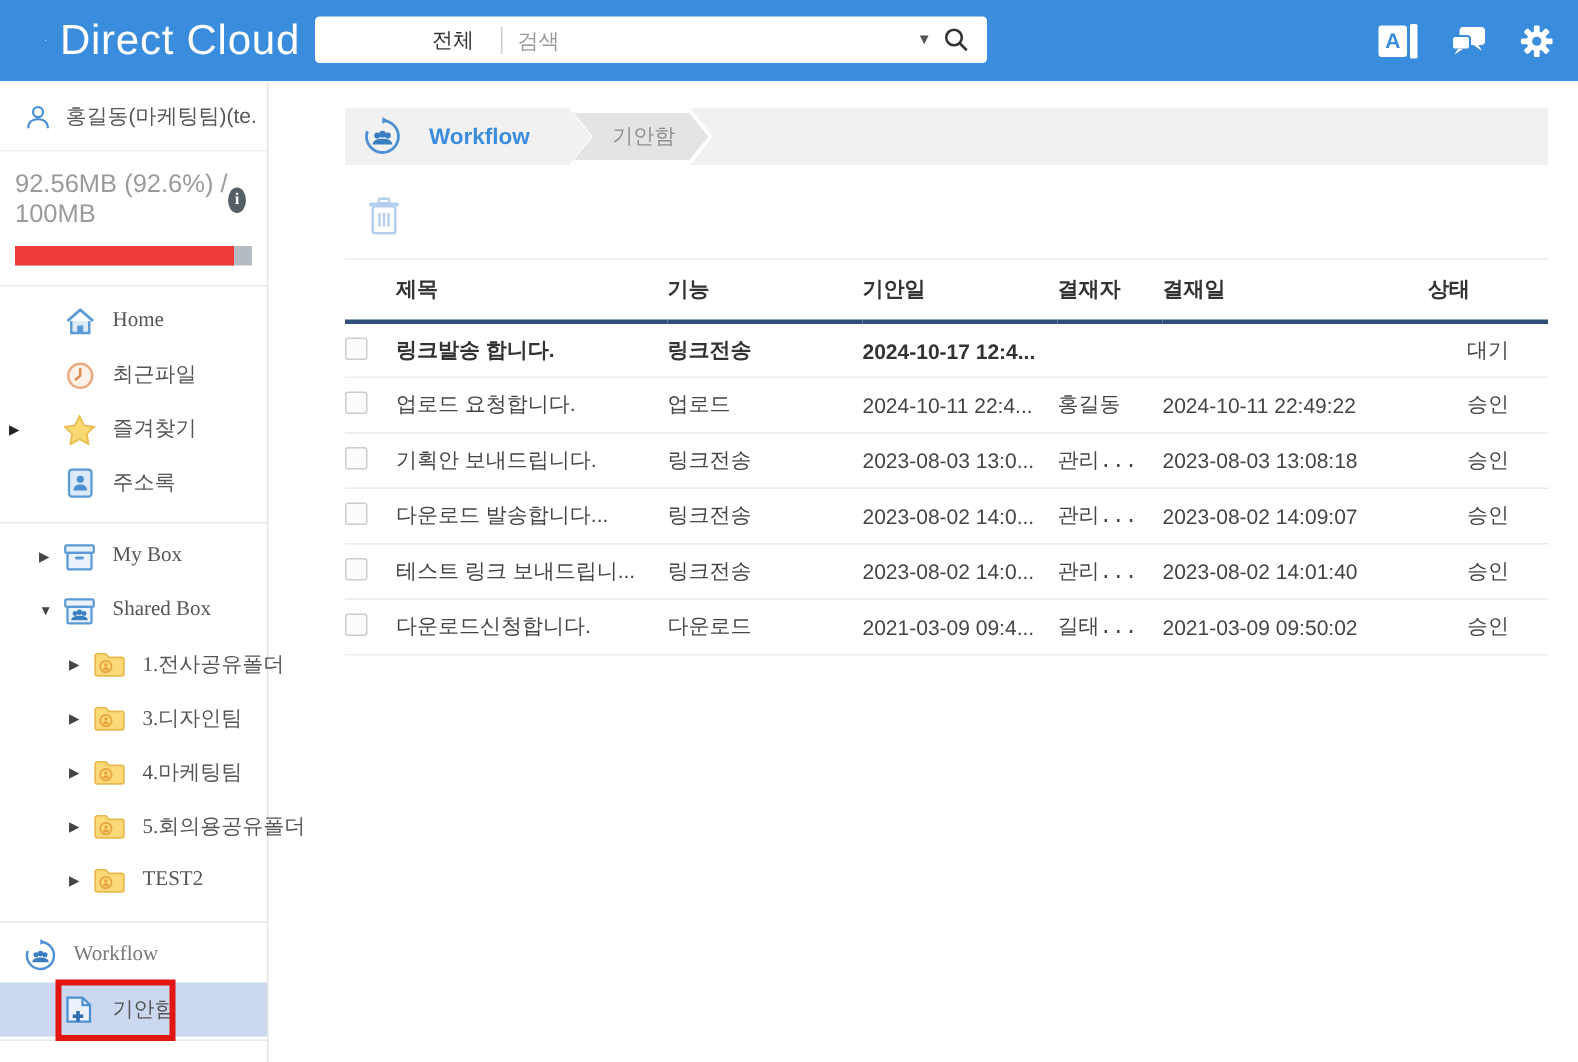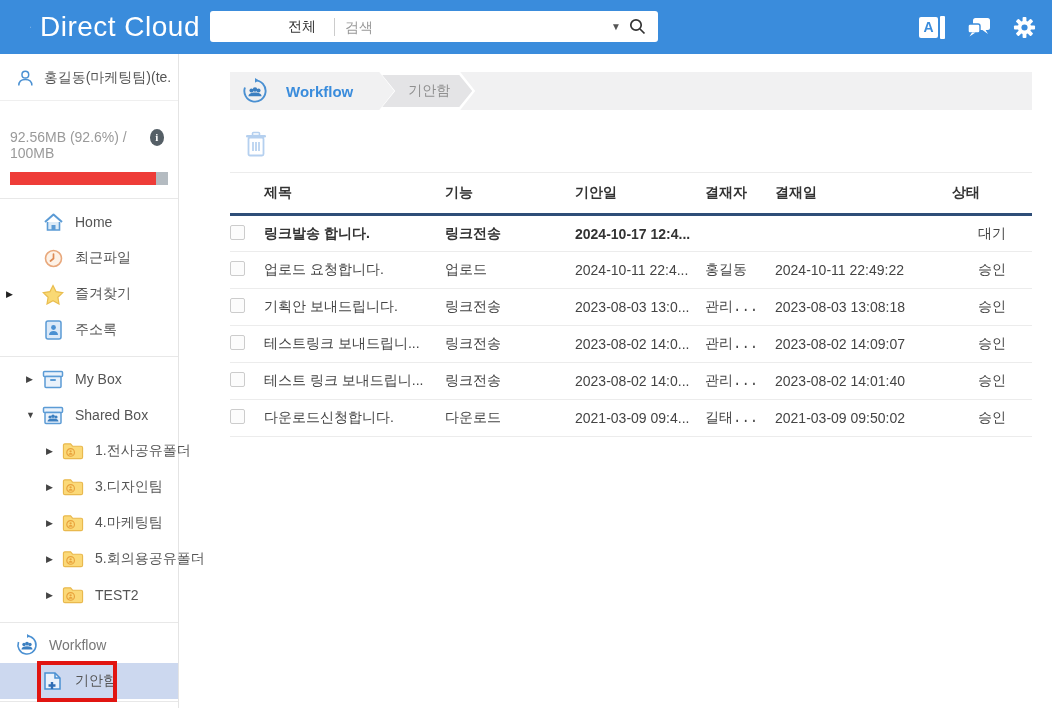--- a/index.html
+++ b/index.html
@@ -23,28 +23,28 @@
   .ticon { cursor:pointer; display:flex; align-items:center; }
   .office-a { display:flex; align-items:center; gap:2px; }
   .office-a .a-box { width:19px; height:21px; background:#fff; border-radius:2px; color:#3a8cdc; font-weight:bold; font-size:14px; display:flex; align-items:center; justify-content:center; }
   .office-a .a-bar { width:5px; height:23px; background:#fff; border-radius:1px; }
 
   
   .sidebar { position:absolute; top:54px; left:0; width:179px; height:654px; background:#fff; border-right:1px solid #e4e4e4; font-size:14px; color:#555; }
   .user-row { display:flex; align-items:center; gap:9px; padding:14px 8px 12px 16px; border-bottom:1px solid #efefef; cursor:pointer; }
   .user-name { white-space:nowrap; overflow:hidden; color:#555; }
   .storage-row { display:flex; align-items:center; justify-content:space-between; padding:12px 14px 0 10px; }
-  .storage-text { color:#9a9a9a; font-size:14px;margin-top:16px; }
+  .storage-text { color:#9a9a9a; font-size:17px; }
   .info-icon { width:17px; height:17px; border-radius:50%; background:#555f66; color:#fff; font-size:11px; font-weight:bold; display:flex; align-items:center; justify-content:center; font-family:"Liberation Serif",serif; cursor:pointer; }
   .progress { margin:11px 10px 0 10px; height:13px; background:#b4bbc1; position:relative; }
   .progress-fill { position:absolute; left:0; top:0; bottom:0; background:#ee3c38; }
   .side-div { border-top:1px solid #e8e8e8; margin-top:12px; }
   .nav-item { display:flex; align-items:center; height:36px; cursor:pointer; position:relative; }
   .nav-item .icon { width:22px; display:flex; justify-content:center; }
-  .nav-label { margin-left:11px; white-space:nowrap; }
+  .nav-label { margin-left:11px; white-space:nowrap;font-family:Liberation Serif, serif; }
   .tw { position:absolute; font-size:9px; color:#444; }
   .lvl0 { padding-left:42px; }
   .lvl0 .tw { left:26px; }
   .fav .tw { left:6px; }
   .lvl1 { padding-left:62px; }
   .lvl1 .tw { left:46px; }
   .wf-root { padding-left:16px; color:#777; }
   .wf-sub { padding-left:42px; }
   .selected { background:#ccd8ef; }
   .annot { position:absolute; left:37px; top:-2px; width:80px; height:41px; border:4px solid #e11511; pointer-events:none; z-index:5; }
@@ -384,21 +384,21 @@
           <td class="c-check"><span class="cbx"></span></td>
           <td class="c-title">기획안 보내드립니다.</td>
           <td class="c-func">링크전송</td>
           <td class="c-draft">2023-08-03 13:0...</td>
           <td class="c-appr">관리...</td>
           <td class="c-adate">2023-08-03 13:08:18</td>
           <td class="c-stat">승인</td>
         </tr>
         <tr>
           <td class="c-check"><span class="cbx"></span></td>
-          <td class="c-title">테스트링크 보내드립니...</td>
+          <td class="c-title">다운로드 발송합니다...</td>
           <td class="c-func">링크전송</td>
           <td class="c-draft">2023-08-02 14:0...</td>
           <td class="c-appr">관리...</td>
           <td class="c-adate">2023-08-02 14:09:07</td>
           <td class="c-stat">승인</td>
         </tr>
         <tr>
           <td class="c-check"><span class="cbx"></span></td>
           <td class="c-title">테스트 링크 보내드립니...</td>
           <td class="c-func">링크전송</td>

